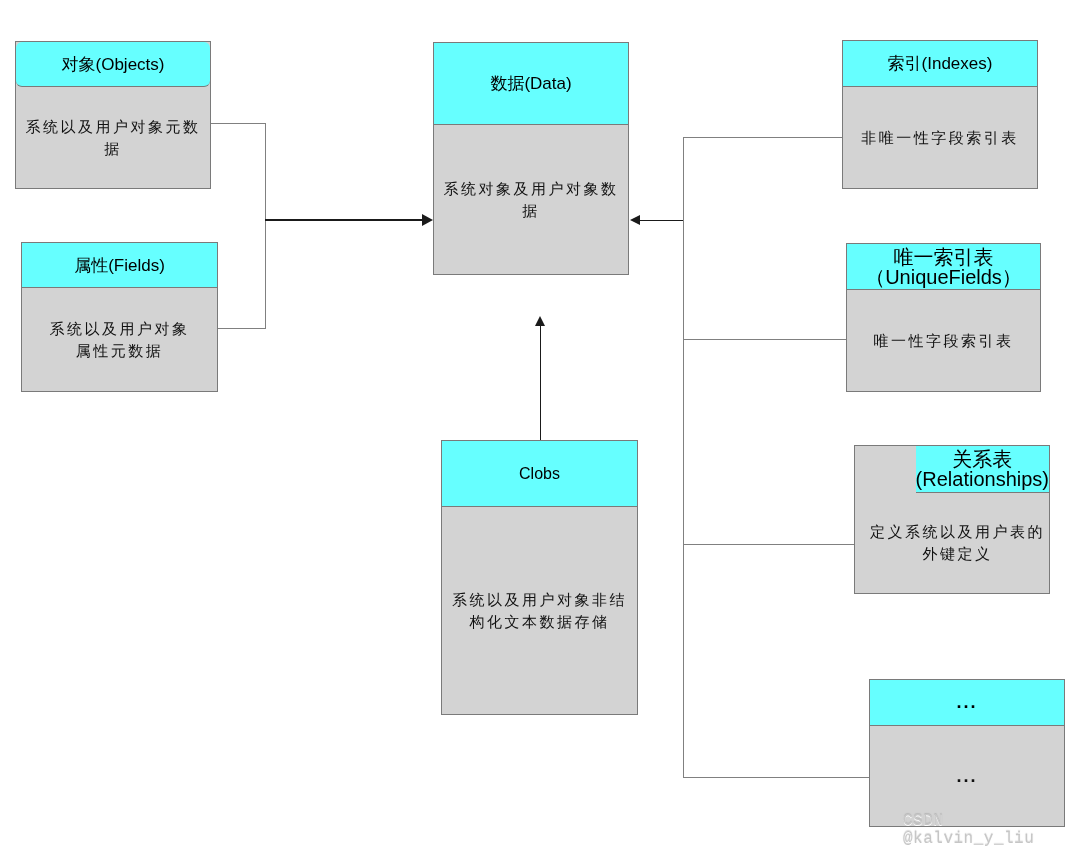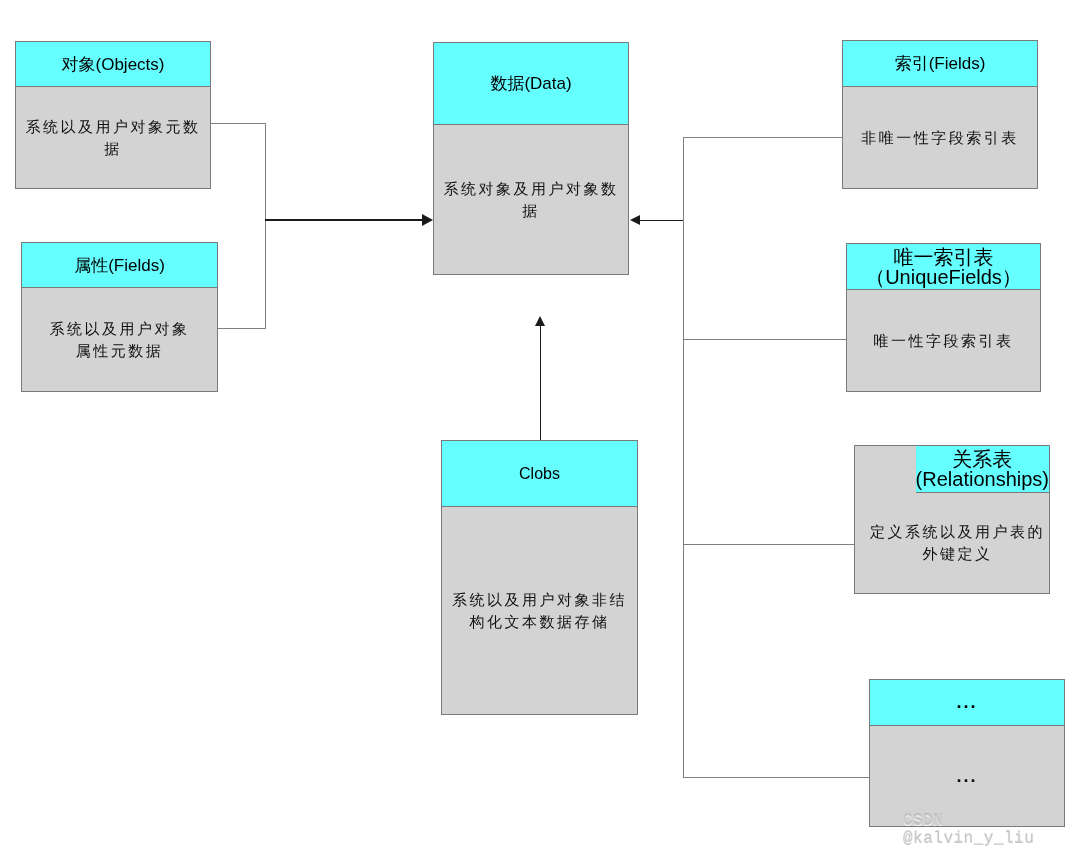--- a/index.html
+++ b/index.html
@@ -27,21 +27,21 @@
   .box-body{
     flex:1 1 auto;display:flex;align-items:center;justify-content:center;
     text-align:center;white-space:pre-line;font-size:15px;line-height:22px;
     letter-spacing:2.5px;color:#111;padding:0 4px;
   }
   .hdr-sm .box-header{font-size:20px;line-height:20px;}
   .dots .box-header,.dots .box-body{font-weight:bold;font-size:18px;letter-spacing:2px;}
 
   
   .b-objects{left:15px;top:41px;width:196px;height:148px;}
-  .b-objects .box-header{height:45px;}
+  .b-objects .box-header{height:45px;border-radius:6px;}
   .b-fields{left:21px;top:242px;width:197px;height:150px;}
   .b-fields .box-header{height:45px;}
   .b-data{left:433px;top:42px;width:196px;height:233px;}
   .b-data .box-header{height:82px;}
   .b-clobs{left:441px;top:440px;width:197px;height:275px;}
   .b-clobs .box-header{height:66px;font-size:16px;}
   .b-indexes{left:842px;top:40px;width:196px;height:149px;}
   .b-indexes .box-header{height:46px;}
   .b-unique{left:846px;top:243px;width:195px;height:149px;}
   .b-unique .box-header{height:46px;}
@@ -103,21 +103,21 @@
 据</div>
   </div>
 
   <div class="box b-clobs">
     <div class="box-header">Clobs</div>
     <div class="box-body">系统以及用户对象非结
 构化文本数据存储</div>
   </div>
 
   <div class="box b-indexes">
-    <div class="box-header">索引(Fields)</div>
+    <div class="box-header">索引(Indexes)</div>
     <div class="box-body">非唯一性字段索引表</div>
   </div>
 
   <div class="box b-unique hdr-sm">
     <div class="box-header">唯一索引表
 （UniqueFields）</div>
     <div class="box-body">唯一性字段索引表</div>
   </div>
 
   <div class="box b-rel hdr-sm">

